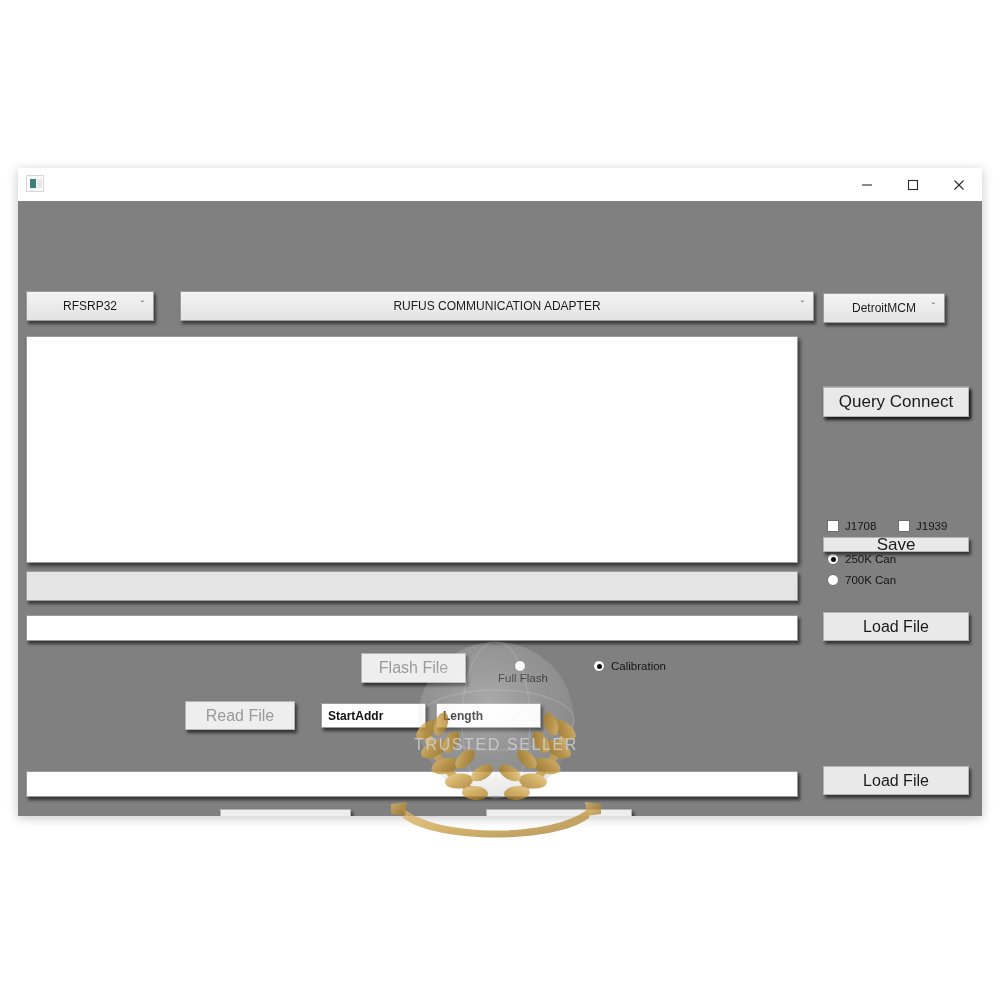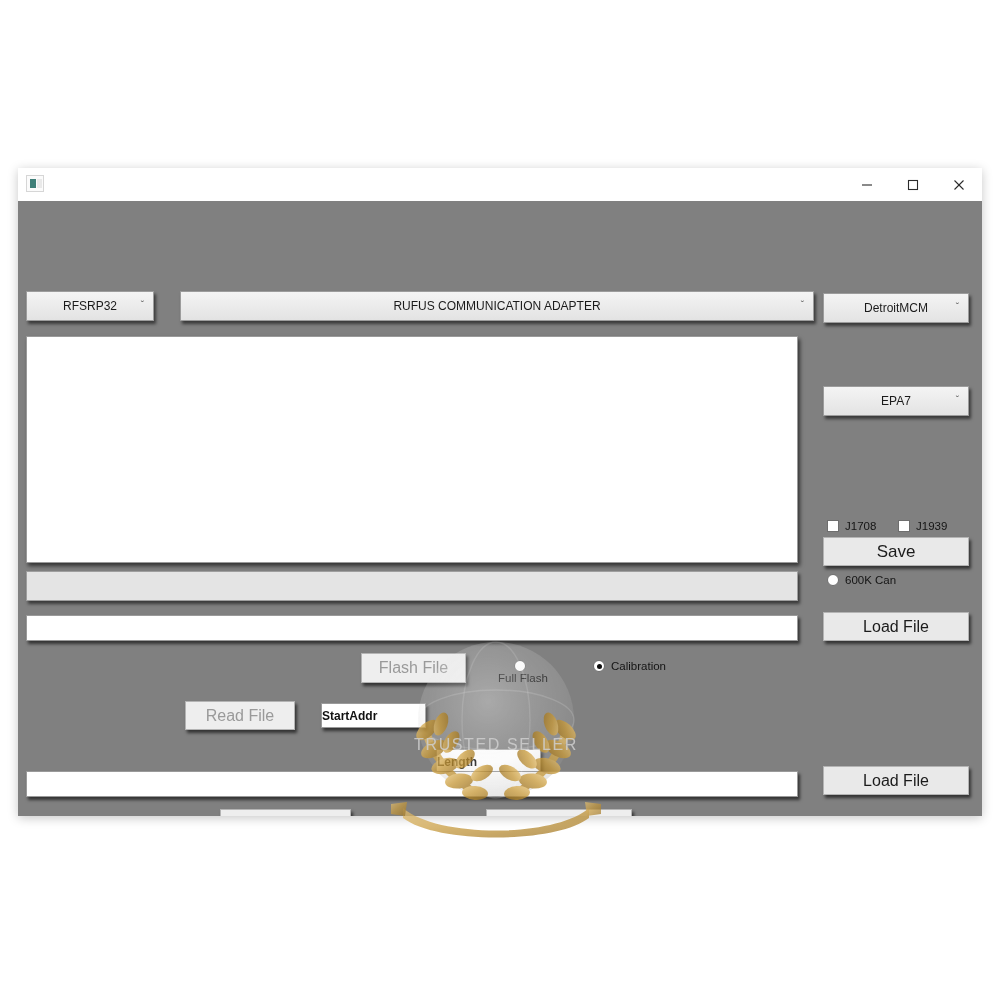--- a/index.html
+++ b/index.html
@@ -158,20 +158,21 @@
     background: #ffffff;
     border: 1px solid #9a9a9a;
     box-sizing: border-box;
     box-shadow: 2px 3px 3px rgba(0,0,0,0.6);
     display: flex;
     align-items: center;
     font-size: 12px;
     color: #111;
   }
   .field .val {
+    padding-left: 6px;
     font-weight: bold;
   }
 
   
   .radio-row {
     position: absolute;
     display: flex;
     align-items: center;
     font-size: 11.5px;
     color: #141414;
@@ -304,69 +305,72 @@
       </div>
 
       <div class="btn disabled" style="left:167px; top:500px; width:110px; height:29px; font-size:16px;">
         <span>Read File</span>
       </div>
 
       <div class="field" style="left:303px; top:502px; width:105px; height:25px;">
         <span class="val">StartAddr</span>
       </div>
 
-      <div class="field" style="left:418px; top:502px; width:105px; height:25px;margin-top:46px;">
+      <div class="field" style="left:418px; top:502px; width:105px; height:25px;">
         <span class="val">Length</span>
       </div>
 
       <div class="field" style="left:8px; top:570px; width:772px; height:26px;">
         <span class="val"></span>
       </div>
 
       <div class="btn disabled" style="left:202px; top:608px; width:131px; height:29px; font-size:16px;">
         <span>Read Restore</span>
       </div>
 
       <div class="btn disabled" style="left:468px; top:608px; width:146px; height:29px; font-size:16px;">
         <span>Write Restore</span>
       </div>
 
-      <div class="combo" style="left:805px; top:92px; width:146px; height:30px;">
+      <div class="combo" style="left:805px; top:92px; width:122px; height:30px;">
         <span>DetroitMCM</span>
         <span class="chev">ˇ</span>
       </div>
 
       <div class="combo" style="left:805px; top:137px; width:146px; height:30px;margin-top:48px;">
         <span>EPA7</span>
         <span class="chev">ˇ</span>
       </div>
 
+      <div class="btn" style="left:805px; top:186px; width:146px; height:30px; font-size:17px;">
+        <span>Query Connect</span>
+      </div>
 
       <div class="radio-row" style="left:809px; top:352px;">
         <span class="radio on"></span>
         <span>250K Can</span>
       </div>
 
       <div class="radio-row" style="left:809px; top:373px;">
         <span class="radio"></span>
-        <span>600K Can</span>
+        <span>700K Can</span>
       </div>
 
 
       <div class="check-row" style="left:809px; top:319px;">
         <span class="checkbox"></span>
         <span>J1708</span>
       </div>
 
       <div class="check-row" style="left:880px; top:319px;">
         <span class="checkbox"></span>
         <span>J1939</span>
       </div>
 
-      <div class="btn" style="left:805px; top:336px; width:146px; height:29px; font-size:17px;">
+      <div class="btn" style="left:805px; top:336px; width:146px; height:15px; font-size:17px;">
         <span>Save</span>
       </div>
 
       <div class="btn" style="left:805px; top:411px; width:146px; height:29px; font-size:16px;">
         <span>Load File</span>
       </div>
 
       <div class="btn" style="left:805px; top:565px; width:146px; height:29px; font-size:16px;">
         <span>Load File</span>
       </div>

